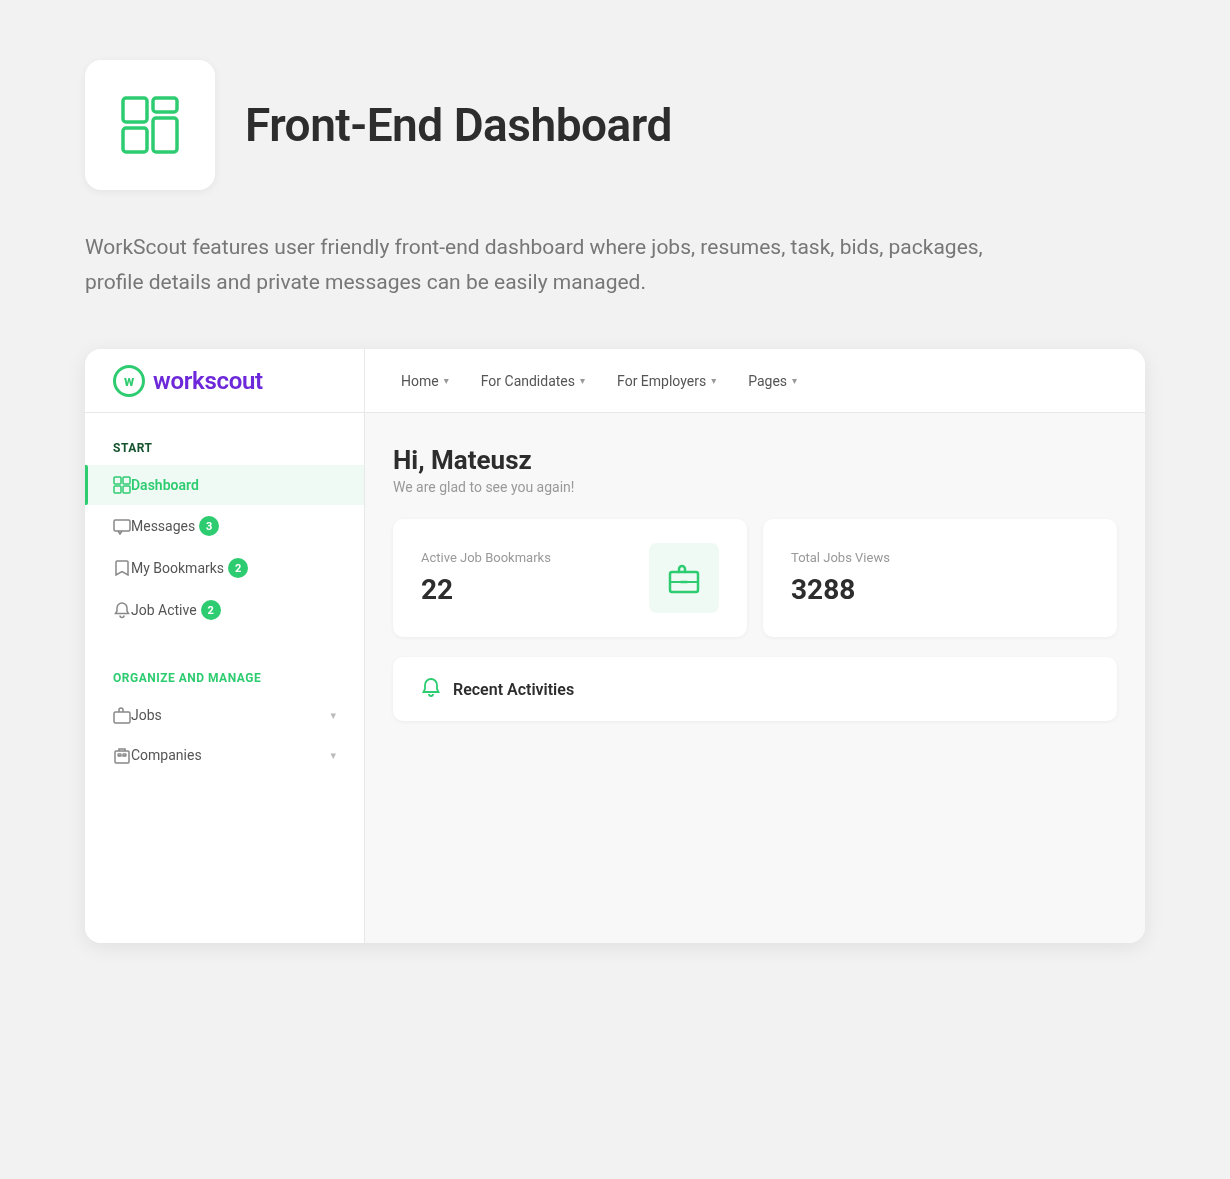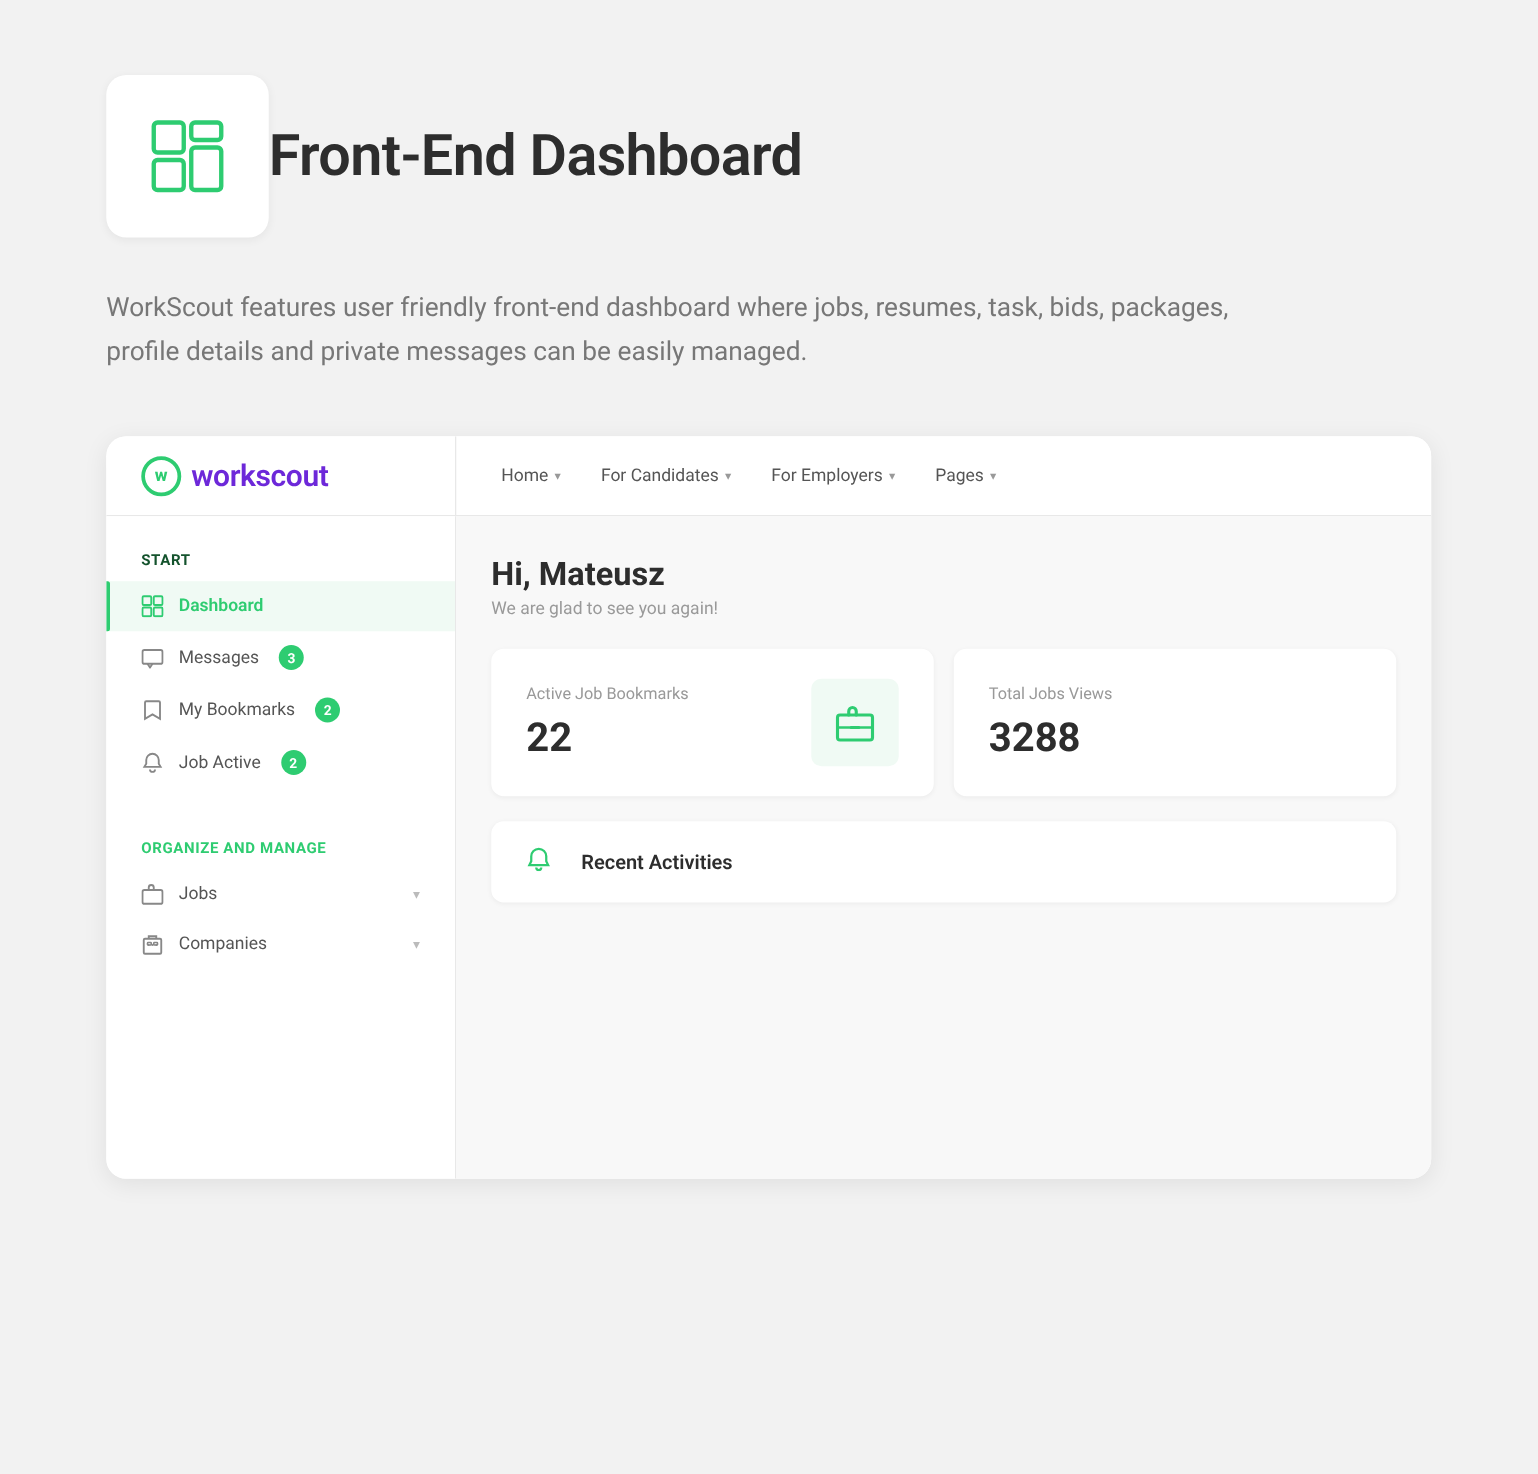--- a/index.html
+++ b/index.html
@@ -13,20 +13,21 @@
       padding: 60px 40px;
     }
     .page-container {
       max-width: 1060px;
       width: 100%;
     }
     
     .header-section {
       display: flex;
       align-items: center;
+      gap: 30px;
       margin-bottom: 40px;
       text-align: right;
     }
     .logo-icon-box {
       background: #fff;
       border-radius: 16px;
       width: 130px;
       height: 130px;
       display: flex;
       align-items: center;
@@ -139,21 +140,20 @@
       font-weight: 700;
       color: #14532d;
       text-transform: uppercase;
       letter-spacing: 0.5px;
       padding: 0 28px;
       margin-bottom: 10px;
     }
     .sidebar-item {
       display: flex;
       align-items: center;
-      gap: 12px;
       padding: 11px 28px;
       font-size: 14px;
       color: #555;
       cursor: pointer;
       position: relative;
     }
     .sidebar-item.active {
       background: #f0faf4;
       color: #2ecc71;
       font-weight: 600;
@@ -238,41 +238,41 @@
       flex: 1;
       box-shadow: 0 1px 4px rgba(0,0,0,0.05);
     }
     .stat-info {}
     .stat-label {
       font-size: 13px;
       color: #999;
       margin-bottom: 8px;
     }
     .stat-value {
-      font-size: 32px;
+      font-size: 28px;
       font-weight: 700;
       color: #2d2d2d;
     }
     .stat-icon-box {
       width: 70px;
       height: 70px;
       background: #f0faf4;
       border-radius: 8px;
       display: flex;
       align-items: center;
       justify-content: center;
     }
     .recent-activities-card {
       background: #fff;
       border-radius: 10px;
       padding: 20px 28px;
       box-shadow: 0 1px 4px rgba(0,0,0,0.05);
       display: flex;
       align-items: center;
-      gap: 24px;
+      gap: 12px;
     }
     .recent-icon {
       color: #2ecc71;
       font-size: 18px;
     }
     .recent-label {
       font-size: 16px;
       font-weight: 600;
       color: #2d2d2d;
     }

